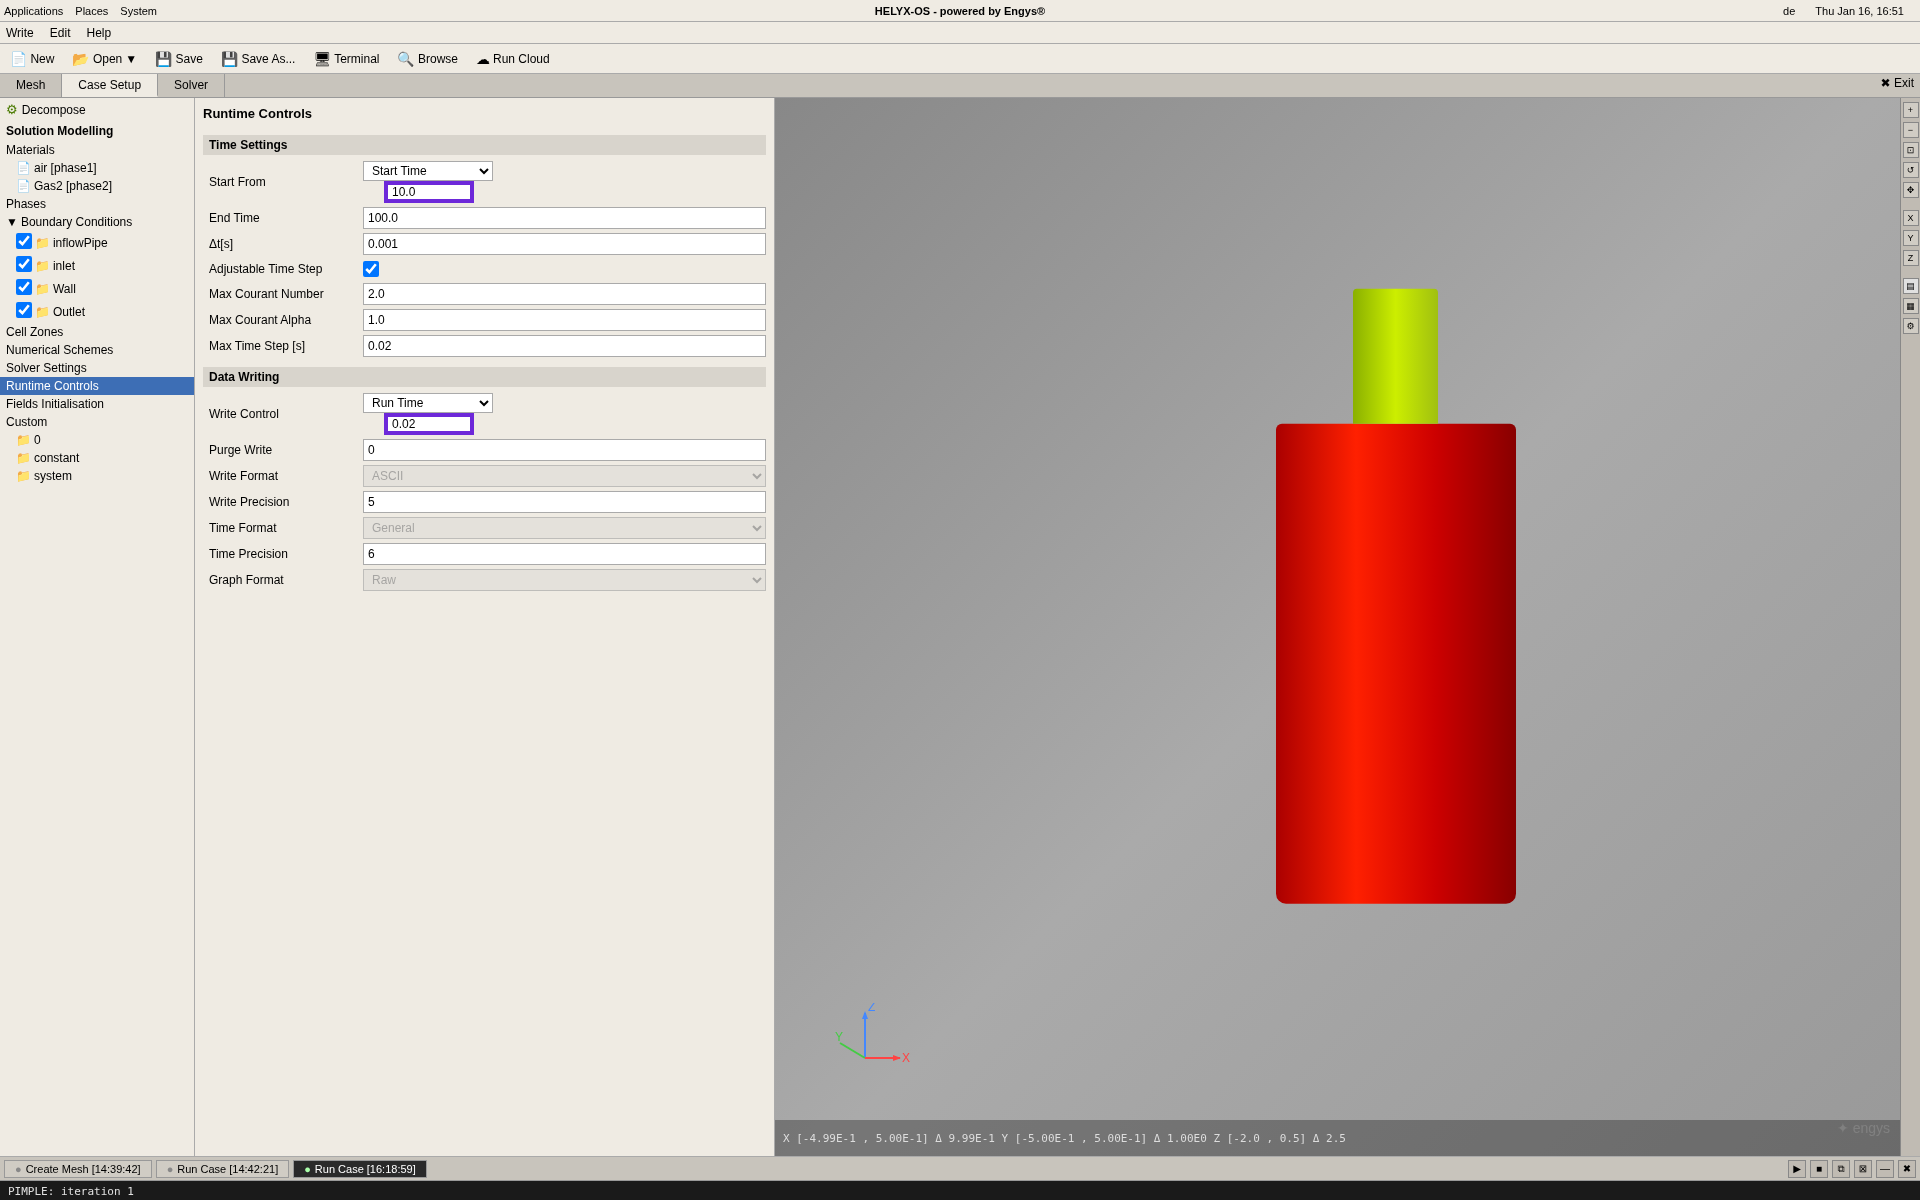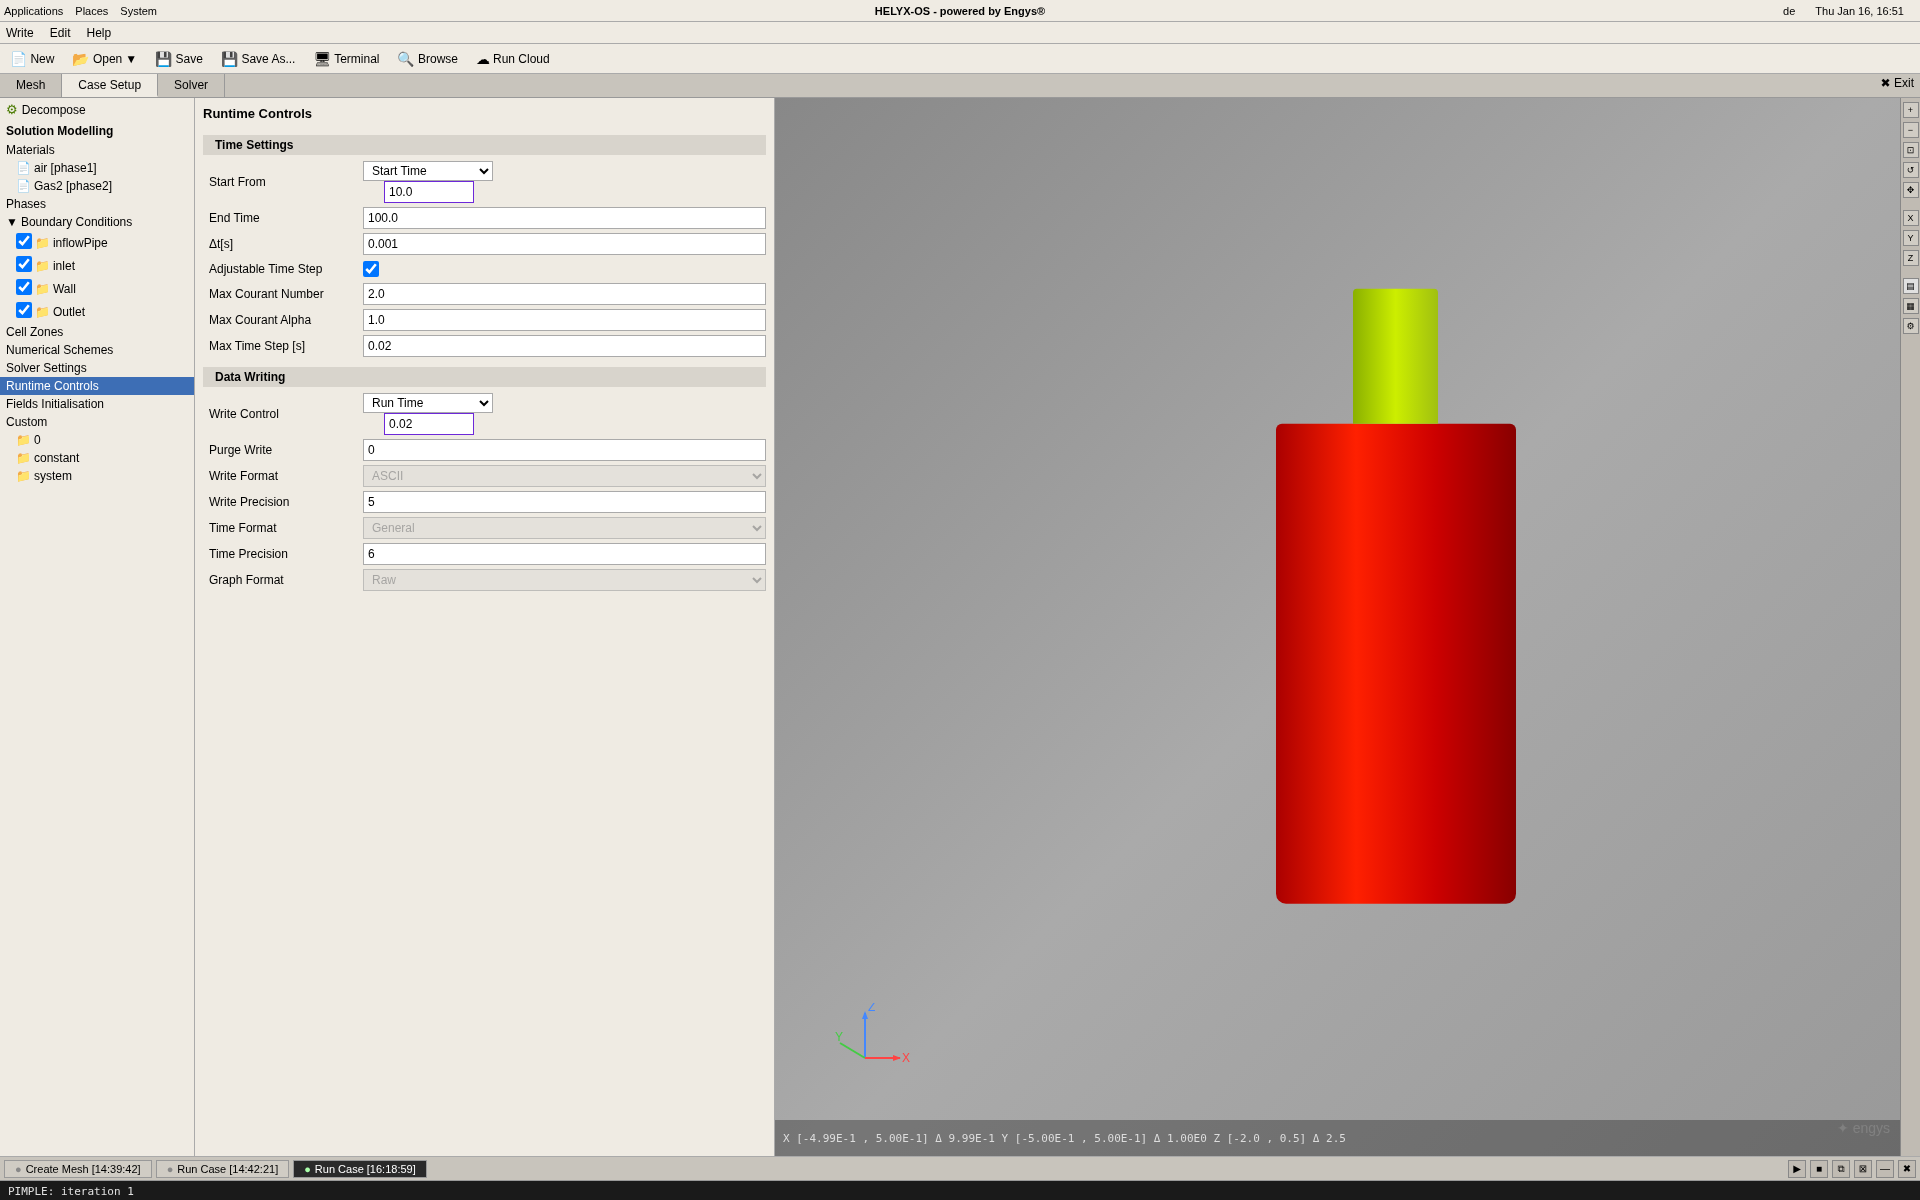--- a/index.html
+++ b/index.html
@@ -31,27 +31,27 @@
 
     
     #left-panel { width: 195px; background: #efebe3; border-right: 1px solid #aaa; display: flex; flex-direction: column; overflow-y: auto; }
     .tree-item { padding: 2px 6px; font-size: 12px; cursor: pointer; display: flex; align-items: center; gap: 3px; }
     .tree-item.selected { background: #3d6eb5; color: white; }
     .section-label { font-weight: bold; padding: 3px 6px; font-size: 12px; }
 
     
     #center-panel { width: 580px; background: #efebe3; border-right: 1px solid #aaa; display: flex; flex-direction: column; overflow-y: auto; padding: 8px; }
     .section-title { font-size: 13px; font-weight: bold; margin-bottom: 6px; }
-    .subsection-title { font-size: 12px; font-weight: bold; background: #d8d4cc; padding: 3px 12px; margin-bottom: 4px; margin-top: 8px; }
+    .subsection-title { font-size: 12px; font-weight: bold; background: #d8d4cc; padding: 3px 6px; margin-bottom: 4px; margin-top: 8px; }
     .form-row { display: flex; align-items: center; padding: 2px 0; min-height: 24px; }
     .form-label { width: 160px; font-size: 12px; padding-left: 6px; }
     .form-input { flex: 1; height: 22px; border: 1px solid #aaa; background: white; font-size: 12px; padding: 1px 4px; }
     .form-input-select { display: flex; align-items: center; flex-direction: column; }
     .form-input-select select { height: 22px; border: 1px solid #aaa; background: white; font-size: 12px; width: 130px; }
-    .form-input-value { height: 22px; border: 1px solid #6d28d9; background: white; font-size: 12px; padding: 1px 4px; width: 90px; margin-left: 2px; }
+    .form-input-value { height: 22px; border: 4px solid #6d28d9; background: white; font-size: 12px; padding: 1px 4px; width: 90px; margin-left: 2px; }
     .form-checkbox { width: 16px; height: 16px; }
     .form-input-disabled { background: #e0ddd8; color: #888; }
 
     
     #right-panel { flex: 1; background: linear-gradient(135deg, #888 0%, #aaa 50%, #999 100%); position: relative; overflow: hidden; }
 
     
     #viewport-3d { width: 100%; height: 100%; position: relative; }
     .object-container { position: absolute; left: 50%; top: 50%; transform: translate(-30%, -55%); }
     .cylinder-top { width: 90px; height: 130px; background: linear-gradient(to right, #a0c000, #d4ff00, #8ab000); border-radius: 4px 4px 0 0; margin: 0 auto; position: relative; left: 0; }

